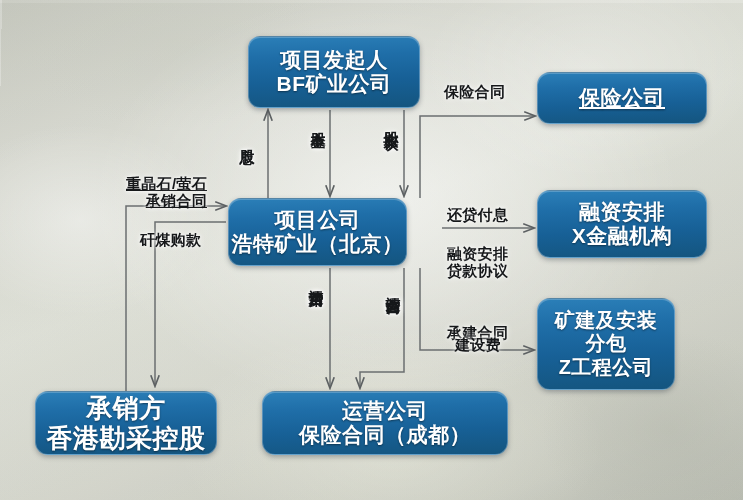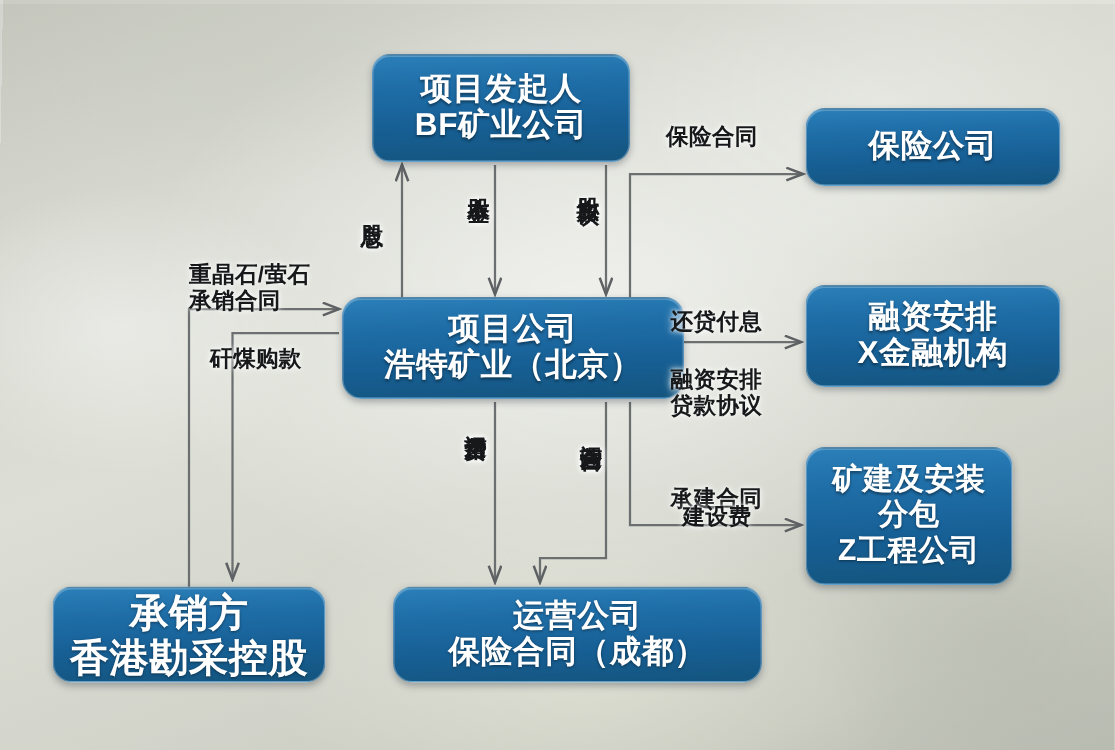--- a/index.html
+++ b/index.html
@@ -66,22 +66,22 @@
     font-weight: 700;
   }
   .node .line {
     display: block;
     line-height: 1.16;
     white-space: nowrap;
   }
 
   #node-sponsor   { left: 248px; top: 36px;  width: 172px; height: 72px;  font-size: 21px; border-radius: 12px; }
   #node-insurer   { left: 537px; top: 72px;  width: 170px; height: 52px;  font-size: 21px;
-                    background: linear-gradient(178deg, #2e85bd 0%, #2273ac 35%, #1a6characters 60%, #155b87 100%); }
-  #node-project   { left: 228px; top: 198px; width: 228px; height: 68px;  font-size: 21px; }
+                    background: linear-gradient(178deg, #2e85bd 0%, #2273ac 35%, #1a6characters 60%, #155b87 100%); text-decoration: underline; }
+  #node-project   { left: 228px; top: 198px; width: 179px; height: 68px;  font-size: 21px; }
   #node-finance   { left: 537px; top: 190px; width: 170px; height: 68px;  font-size: 21px; }
   #node-engineer  { left: 537px; top: 298px; width: 138px; height: 92px;  font-size: 20px; }
   #node-offtaker  { left: 35px;  top: 391px; width: 182px; height: 64px;  font-size: 26px; }
   #node-operator  { left: 262px; top: 391px; width: 246px; height: 64px;  font-size: 21px; }
 
   
   .elabel {
     position: absolute;
     color: #16181a;
     font-size: 15px;
@@ -90,21 +90,21 @@
     white-space: nowrap;
     text-shadow: 0 0 3px rgba(255,255,255,0.95), 0 0 6px rgba(255,255,255,0.8);
     letter-spacing: 0.3px;
   }
   .elabel.vert {
     writing-mode: vertical-rl;
     text-orientation: upright;
     letter-spacing: 1px;
     line-height: 1.0;
   }
-  .elabel.ctr { text-align: left; }
+  .elabel.ctr { text-align: right; text-decoration: underline; }
 
   #lbl-dividend     { left: 240px; top: 137px; }
   #lbl-equity       { left: 311px; top: 120px; }
   #lbl-shagree      { left: 384px; top: 119px; }
   #lbl-insurance    { left: 444px; top: 84px;  }
   #lbl-offtake      { left: 126px; top: 176px; }
   #lbl-coalpay      { left: 140px; top: 232px; }
   #lbl-repay        { left: 447px; top: 207px; }
   #lbl-loanagree    { left: 447px; top: 246px; }
   #lbl-buildcontract{ left: 447px; top: 325px; }

